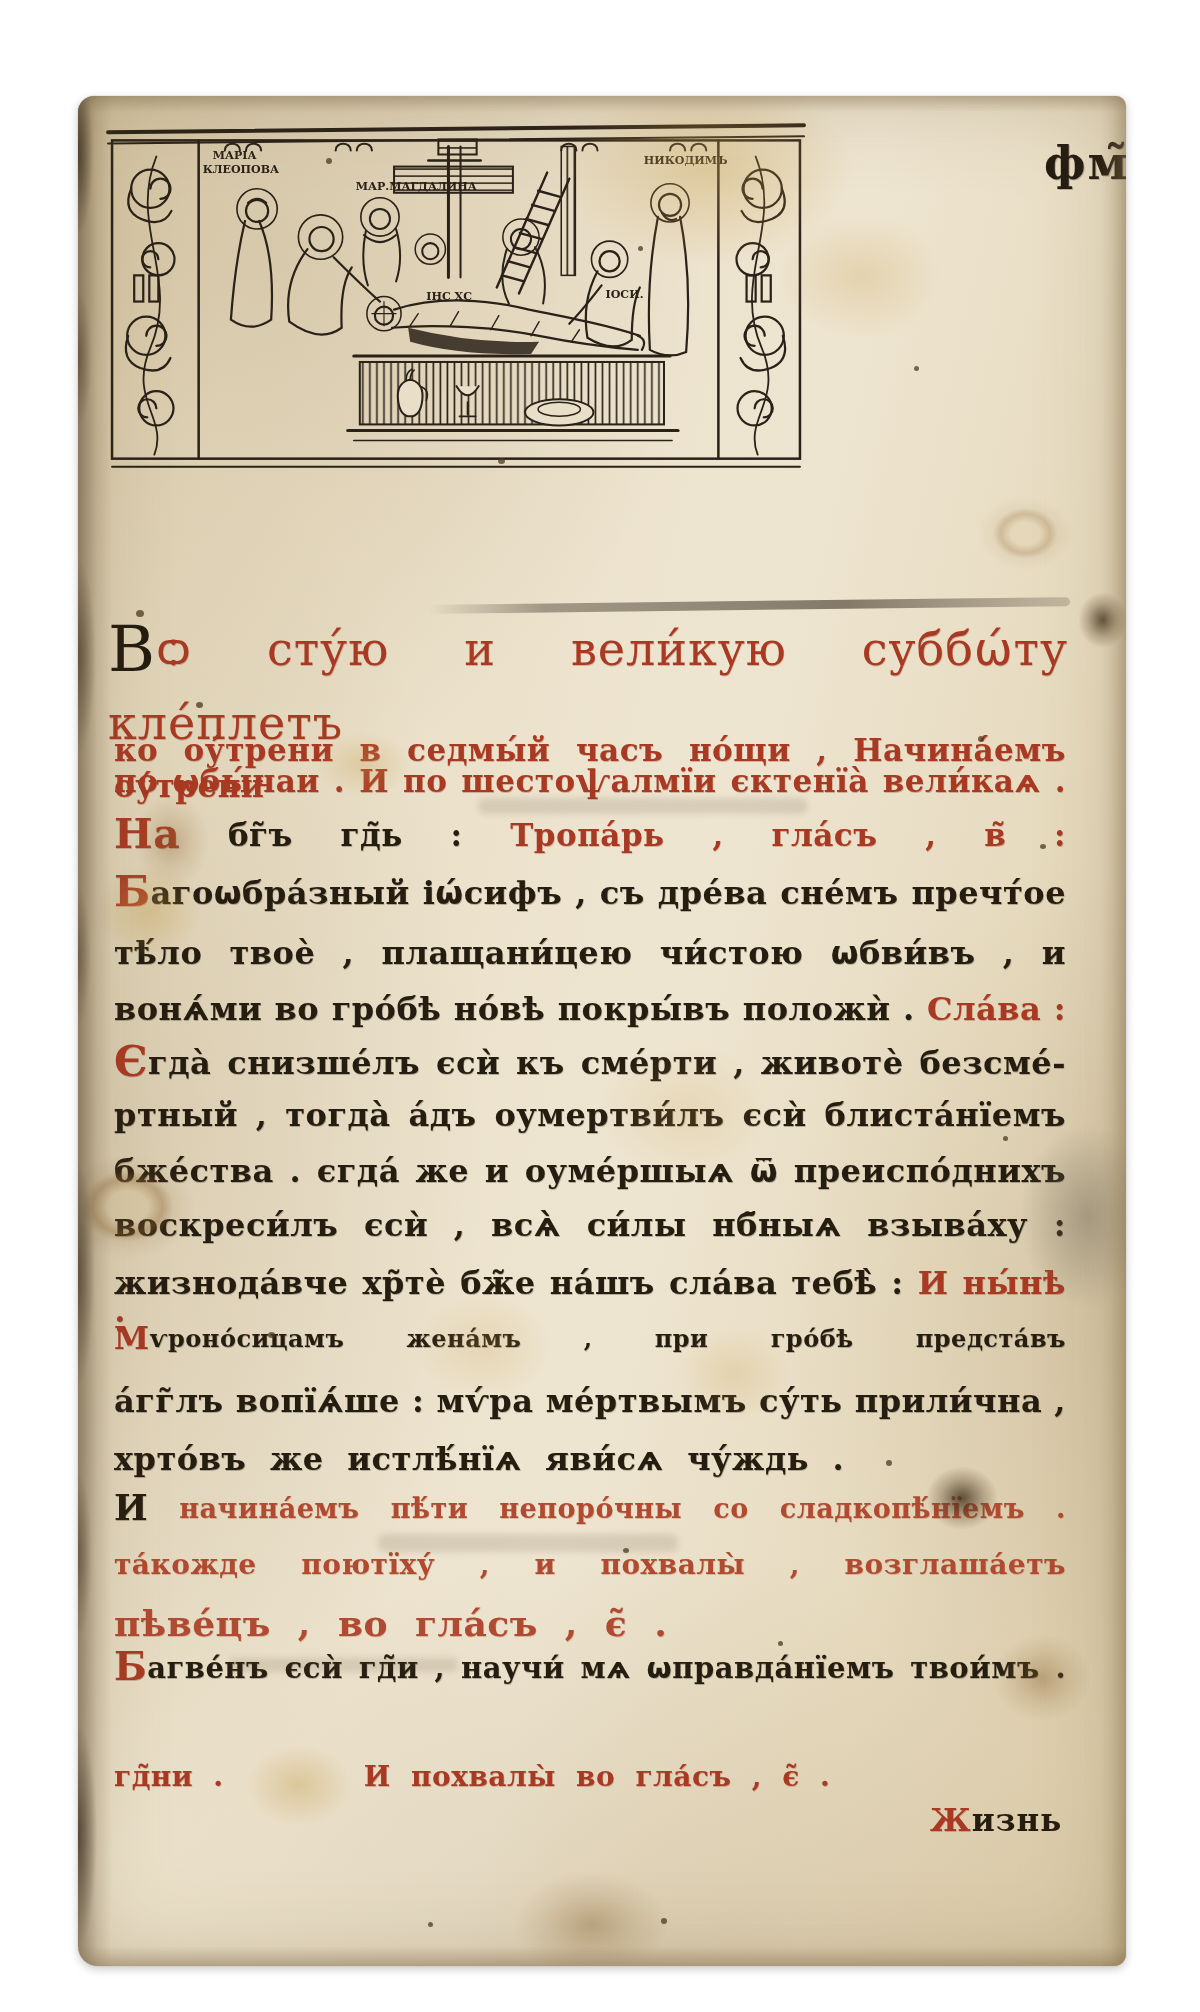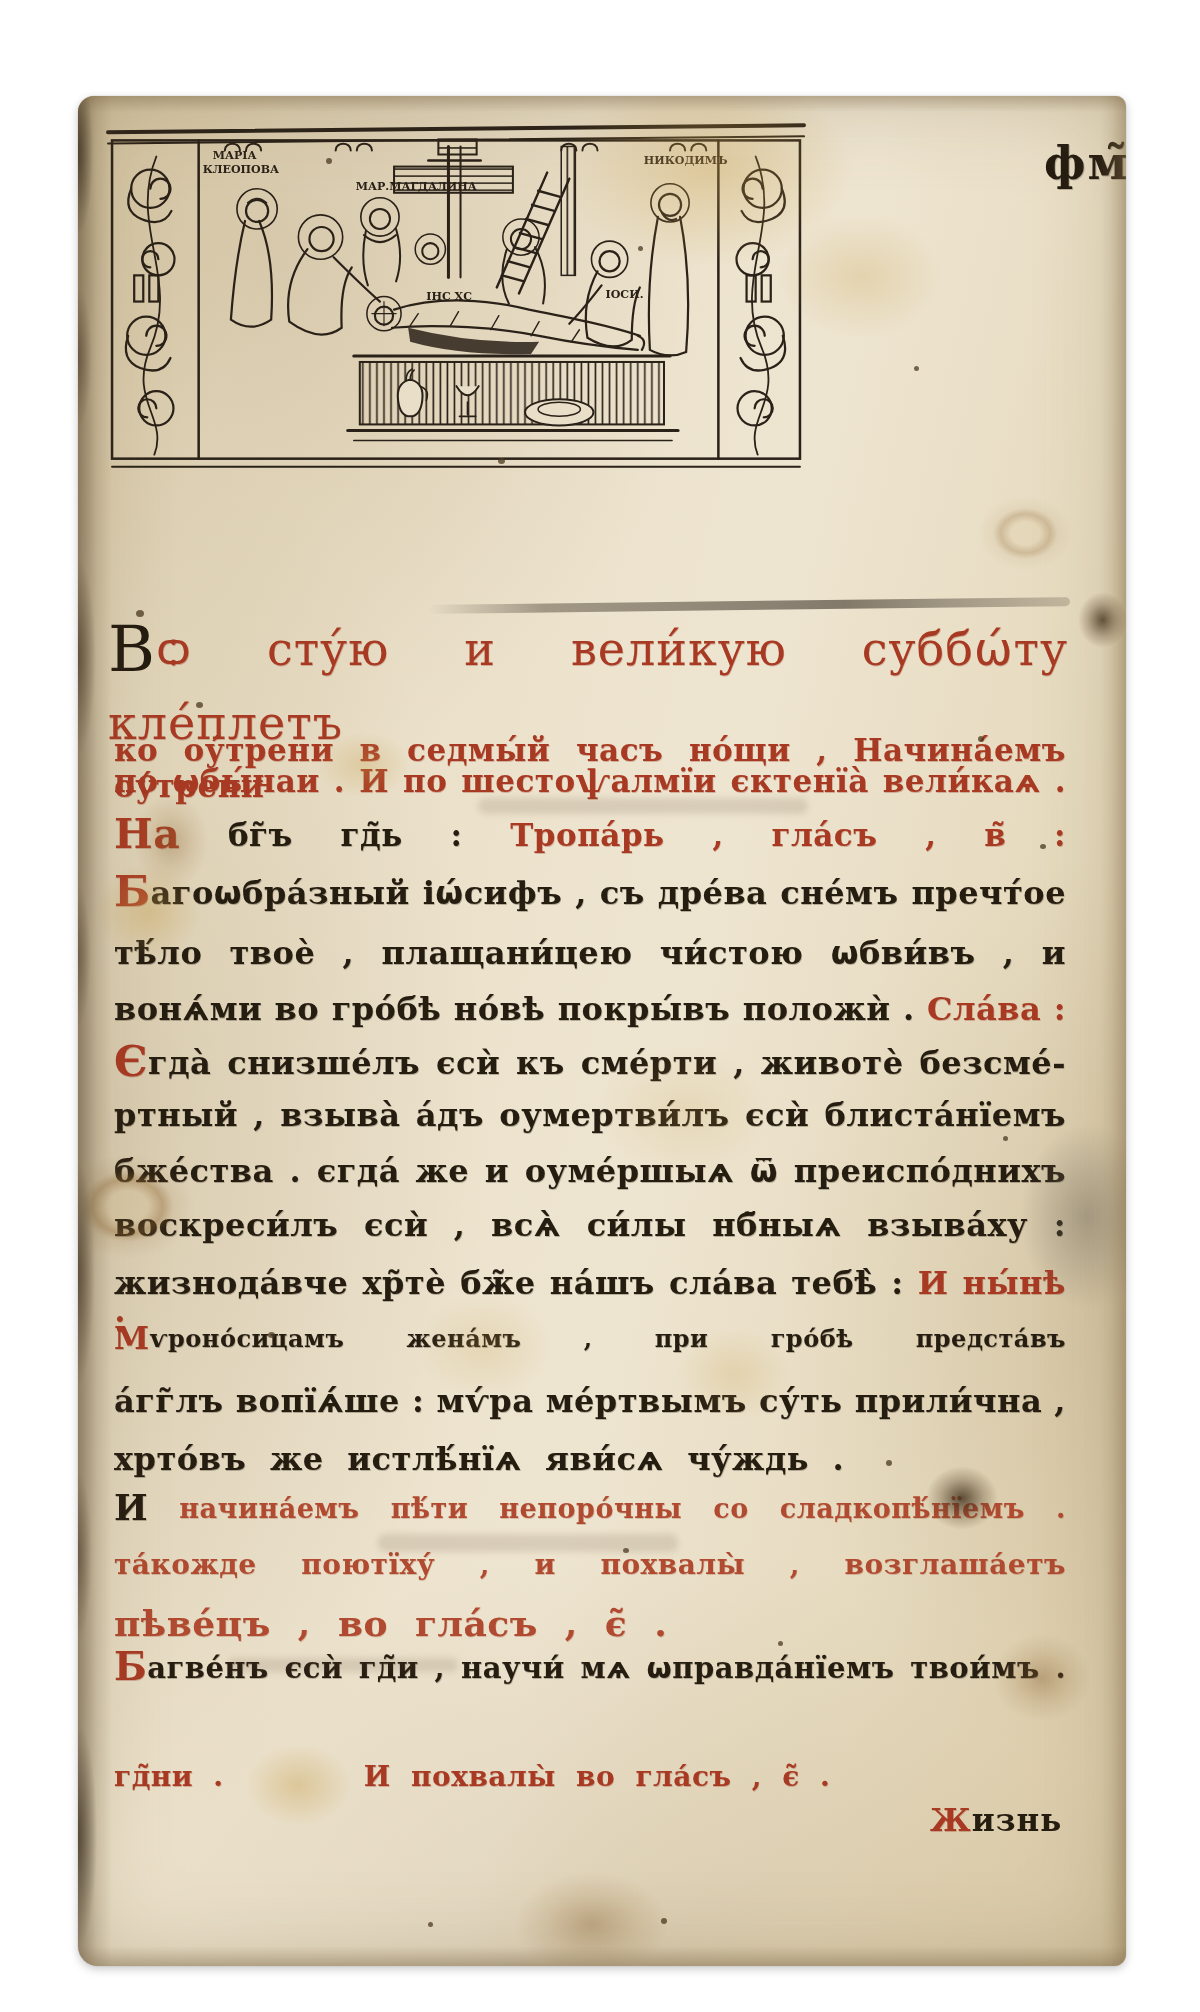--- a/index.html
+++ b/index.html
@@ -260,21 +260,21 @@
       <span class="blk">тѣ́ло твоѐ , плащани́цею чи́стою ѡбви́въ , и</span>
     </div>
     <div class="tline just" style="top:894px;font-size:32px">
       <span class="blk">вонѧ́ми во гро́бѣ но́вѣ покры́въ положѝ .</span>
       <span class="red">Сла́ва :</span>
     </div>
     <div class="tline just" style="top:944px;font-size:32px">
       <span class="red init">Є</span><span class="blk">гда̀ снизше́лъ єсѝ къ сме́рти , животѐ безсме́-</span>
     </div>
     <div class="tline just" style="top:1000px;font-size:32px">
-      <span class="blk">ртный , взыва̀ а́дъ оумертви́лъ єсѝ блиста́нїемъ</span>
+      <span class="blk">ртный , тогда̀ а́дъ оумертви́лъ єсѝ блиста́нїемъ</span>
     </div>
     <div class="tline just" style="top:1056px;font-size:32px">
       <span class="blk">бже́ства . єгда́ же и оуме́ршыѧ ѿ преиспо́днихъ</span>
     </div>
     <div class="tline just" style="top:1110px;font-size:32px">
       <span class="blk">воскреси́лъ єсѝ , всѧ̀ си́лы нб̃ныѧ взыва́ху :</span>
     </div>
     <div class="tline just" style="top:1168px;font-size:32px">
       <span class="blk">жизнода́вче хр̃тѐ бж̃е на́шъ сла́ва тебѣ̀ :</span>
       <span class="red">И ны́нѣ :</span>

